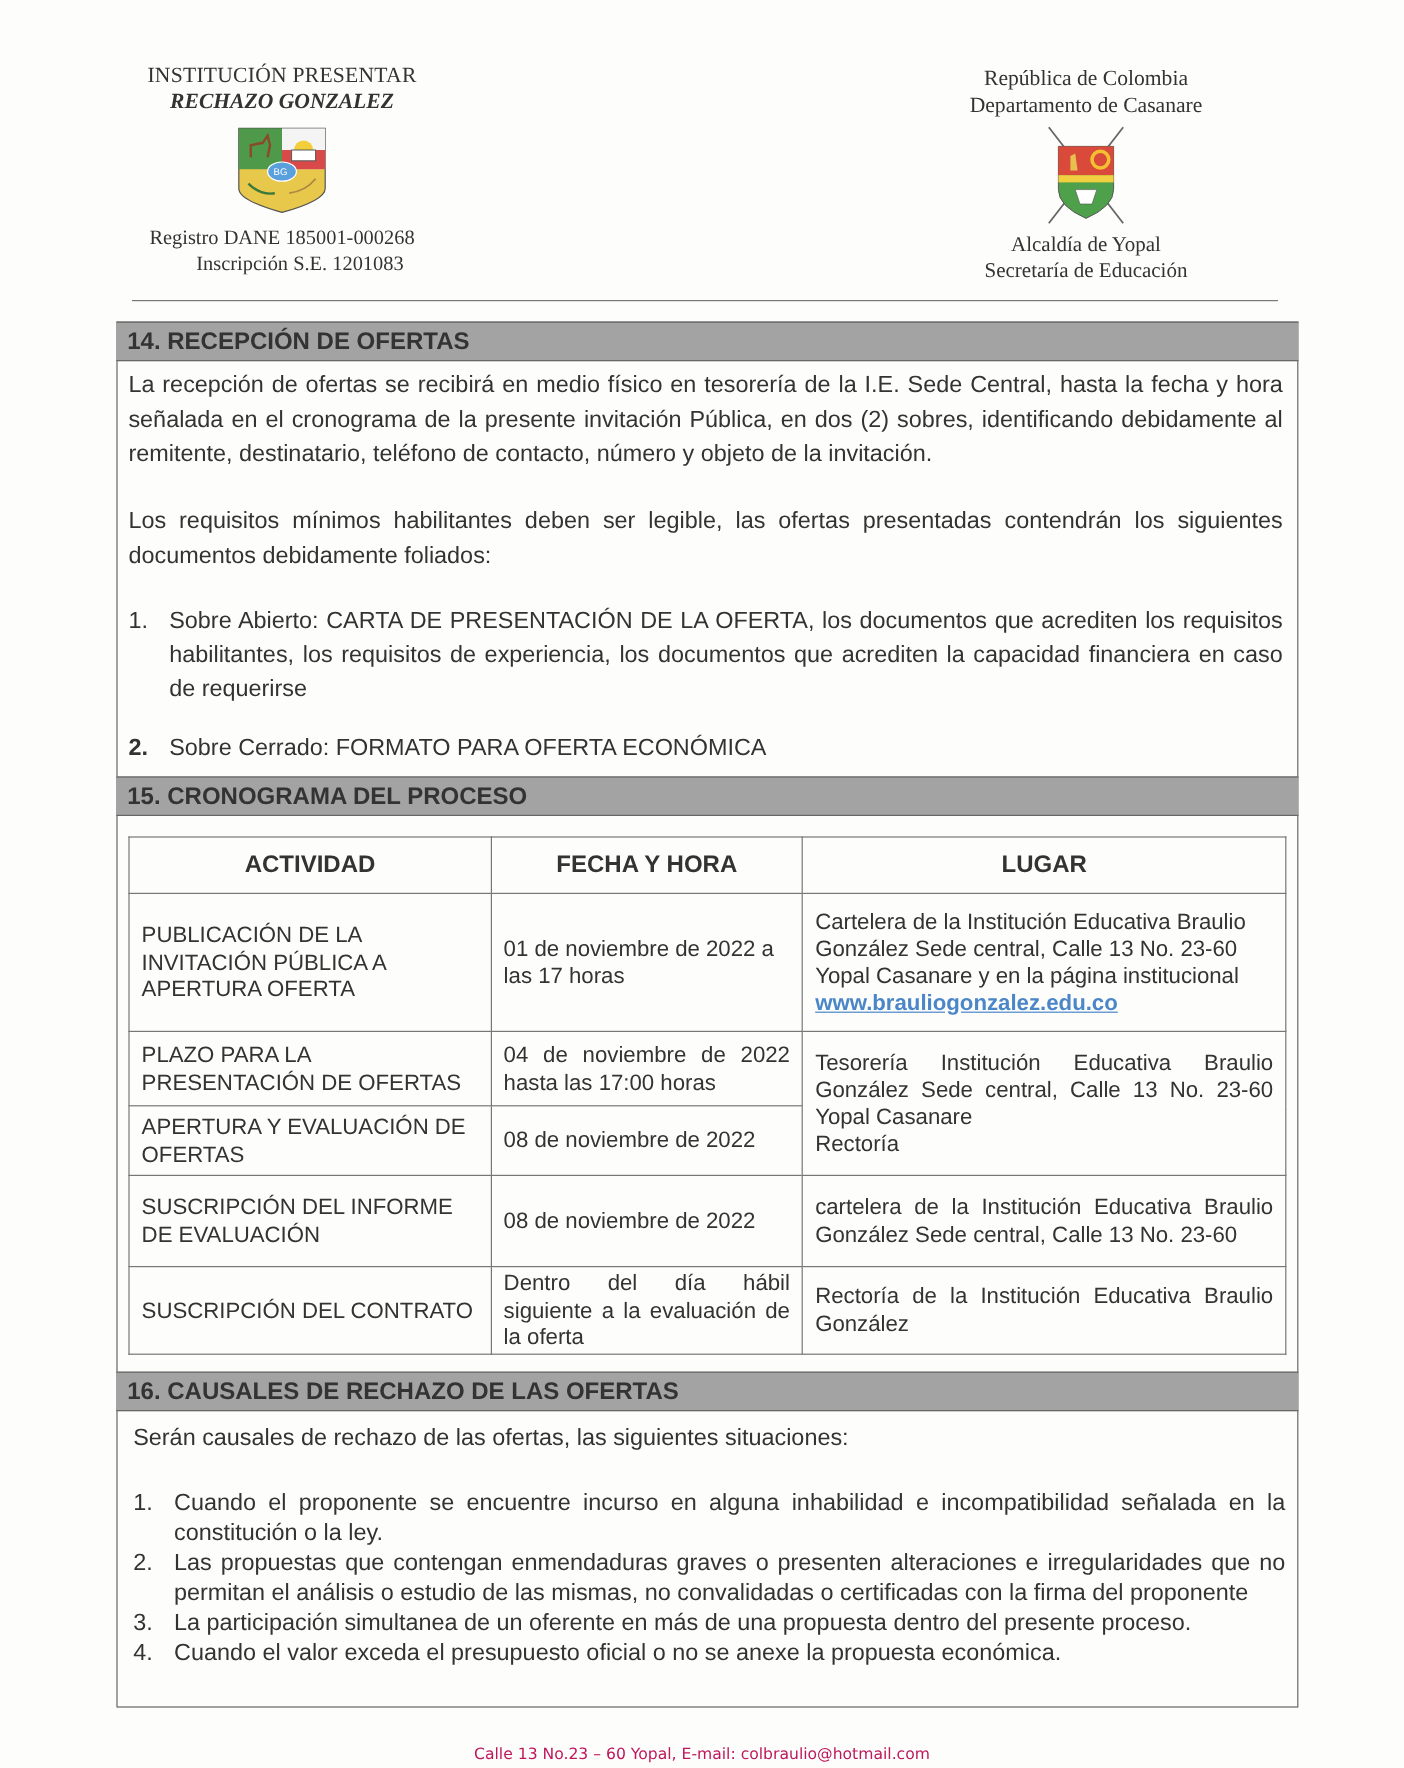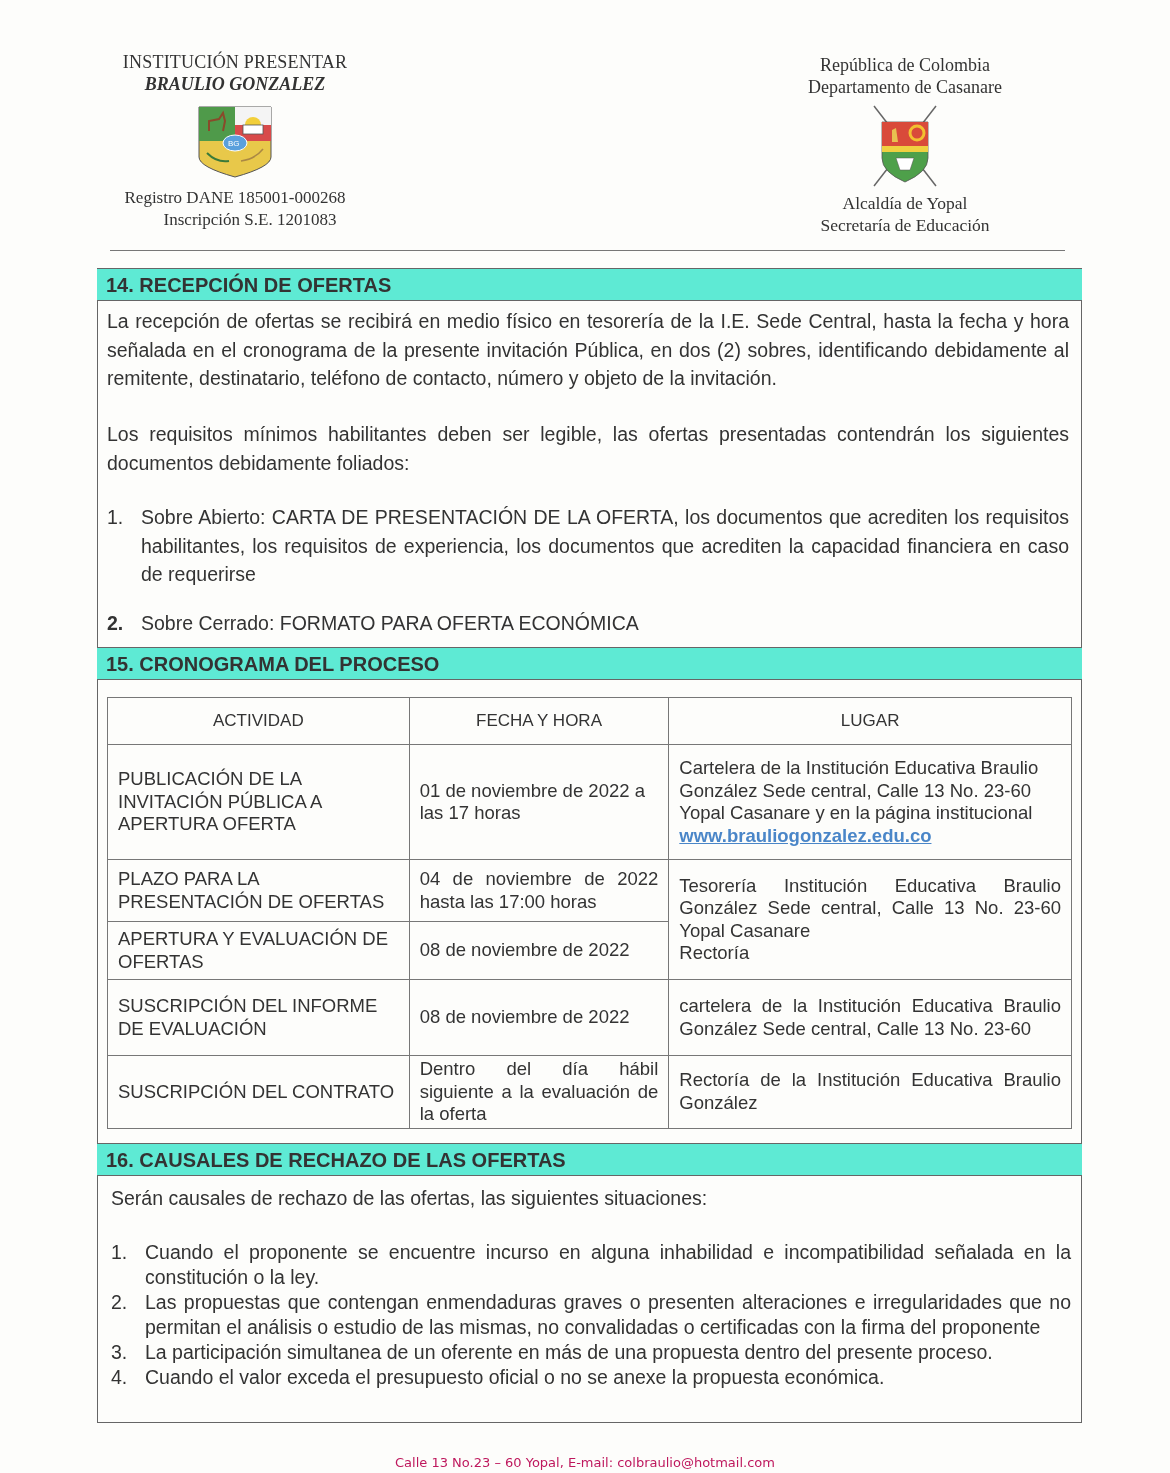--- a/index.html
+++ b/index.html
@@ -15,47 +15,47 @@
 
   .letterhead-right { position: absolute; left: 790px; top: 54px; width: 230px; text-align: center; font-family: "Liberation Serif", serif; color: #333; }
   .letterhead-right .line { font-size: 18px; line-height: 22px; }
   .letterhead-right .shield2 { margin: 4px auto 4px; width: 90px; height: 86px; display: block; }
   .letterhead-right .alc { font-size: 17.5px; line-height: 22px; text-align: center; }
 
   .header-rule { position: absolute; left: 110px; top: 250px; width: 955px; border-top: 1px solid #777; }
 
   .doc-frame { position: absolute; left: 97px; top: 268px; width: 985px; height: 1155px; border: 1px solid #666; }
 
-  .sec-head { position: absolute; left: 97px; width: 985px; height: 33px; border-top: 1px solid #666; border-bottom: 1px solid #666; background: #5eead4; padding-left: 9px; font-weight: bold; font-size: 20px; line-height: 33px; color: #333; }
+  .sec-head { position: absolute; left: 97px; width: 985px; height: 33px; border-top: 1px solid #666; border-bottom: 1px solid #666; background: #a3a3a3; padding-left: 9px; font-weight: bold; font-size: 20px; line-height: 33px; color: #333; }
 
   .para { position: absolute; left: 107px; width: 962px; font-size: 19.5px; line-height: 28.5px; text-align: justify; color: #333; }
   .list-item { position: absolute; left: 107px; width: 962px; font-size: 19.5px; line-height: 28.5px; text-align: justify; display: flex; color: #333; }
   .list-item .num { width: 34px; flex: none; }
   .list-item .txt { flex: 1; }
 
   table.crono { position: absolute; left: 107px; top: 697px; width: 965px; border-collapse: collapse; font-size: 18.5px; color: #333; }
   table.crono th, table.crono td { border: 1px solid #777; vertical-align: middle; padding: 2px 10px; }
-  table.crono th { font-weight: normal; text-align: center; height: 47px; font-size: 17px; }
+  table.crono th { font-weight: bold; text-align: center; height: 47px; font-size: 20px; }
   table.crono td { line-height: 22.5px; }
   table.crono td.just { text-align: justify; }
   table.crono a { color: #4a86c8; text-decoration: underline; font-weight: bold; }
 
   .footer { position: absolute; left: 0; width: 1170px; top: 1443px; text-align: center; font-size: 13px; color: #be185d; font-family: "DejaVu Sans", sans-serif; margin-top: 12px; }
 
   .list16 { position: absolute; left: 111px; width: 960px; font-size: 19.5px; line-height: 25px; color: #333; }
   .list16 .li { display: flex; text-align: justify; }
   .list16 .num { width: 34px; flex: none; }
   .list16 .txt { flex: 1; }
 </style>
 </head>
 <body>
 
 <div class="letterhead-left">
   <div class="inst">INSTITUCIÓN PRESENTAR</div>
-  <div class="name">BRAULIO GONZALEZ</div>
+  <div class="name">RECHAZO GONZALEZ</div>
   <svg class="shield" viewBox="0 0 80 74">
     <path d="M4 2 H76 V52 Q76 62 40 72 Q4 62 4 52 Z" fill="#e8c84a" stroke="#555" stroke-width="1"></path>
     <rect x="4" y="2" width="36" height="34" fill="#4f9a4a"></rect>
     <rect x="40" y="2" width="36" height="34" fill="#f4f4f4"></rect>
     <path d="M40 20 L76 20 L76 36 L40 36 Z" fill="#d84a4a"></path>
     <circle cx="58" cy="20" r="8" fill="#f2cf3a"></circle>
     <rect x="48" y="20" width="20" height="9" fill="#fff" stroke="#555" stroke-width="0.8"></rect>
     <path d="M14 26 L14 16 L24 14 L28 8 L30 16 L28 26" fill="none" stroke="#8a4a2a" stroke-width="2"></path>
     <ellipse cx="40" cy="38" rx="12" ry="8" fill="#5aa0dc" stroke="#fff" stroke-width="1"></ellipse>
     <text x="33" y="41" font-size="8" fill="#fff" font-family="Liberation Sans, sans-serif">BG</text>

